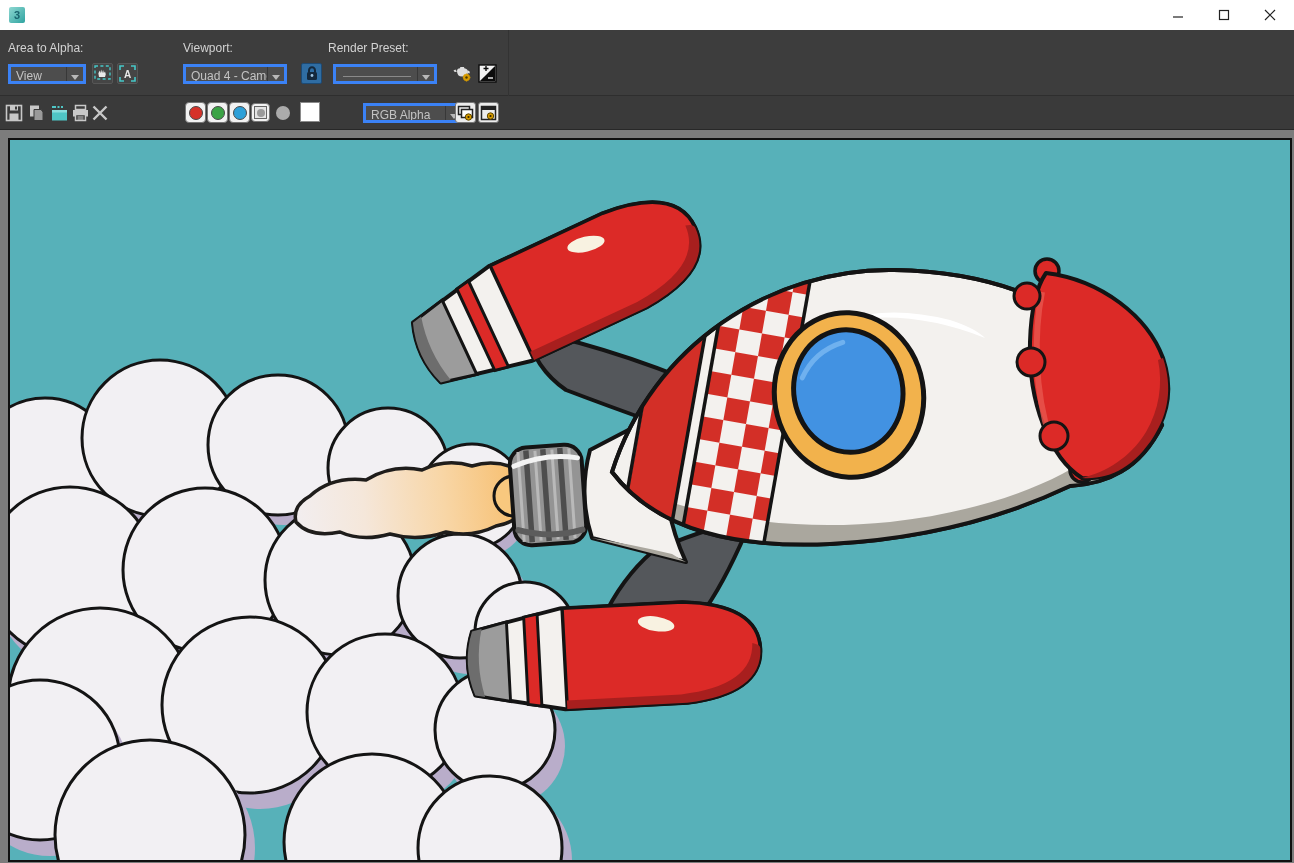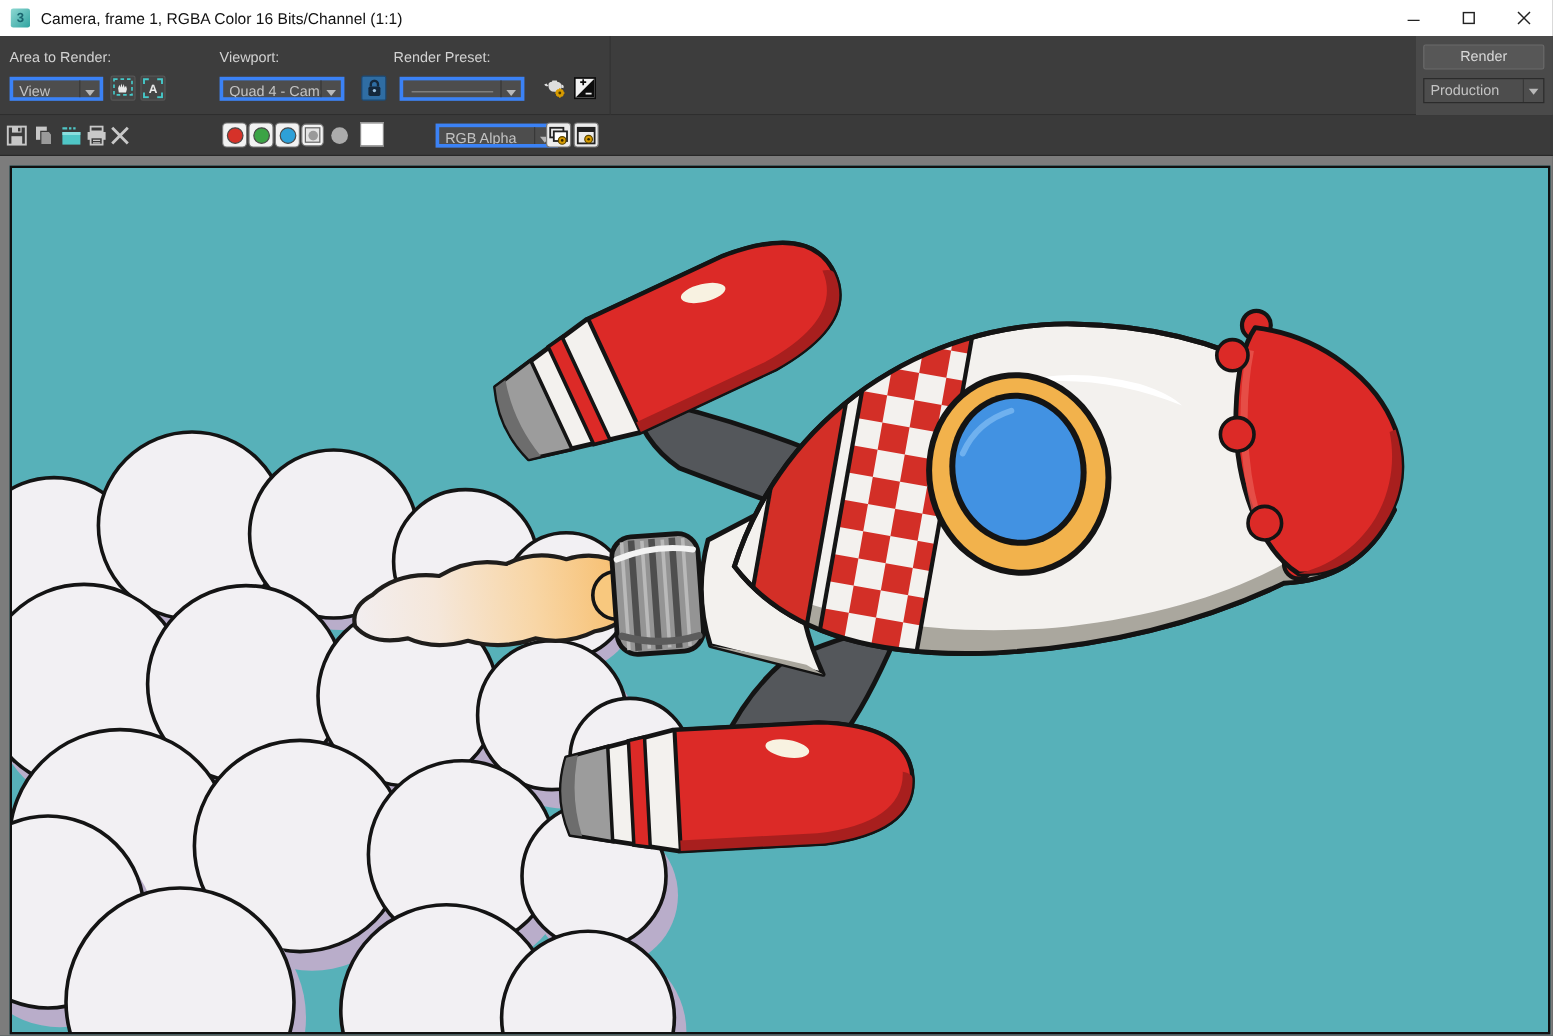--- a/index.html
+++ b/index.html
@@ -54,40 +54,39 @@
 
   .puff { fill:#f2f0f3; stroke:#141414; stroke-width:3; }
   .puffsh { fill:#b9adca; }
   .oln { stroke:#141414; fill:none; }
 </style>
 </head>
 <body>
 
 <div id="titlebar">
   <div id="app-badge">3</div>
-  <div id="win-title">Camera, frame 1, RGBA Color 16 Bits/Channel (1:1)</div>
   <div class="winbtn" style="right:94px;">
     <svg width="12" height="12">
         <line x1="1" y1="8" x2="11" y2="8" stroke="#222" stroke-width="1.2"></line>
       </svg>
   </div>
   <div class="winbtn" style="right:48px;">
     <svg width="12" height="12">
         <rect x="1.5" y="1.5" width="9" height="9" fill="none" stroke="#222" stroke-width="1.2"></rect>
       </svg>
   </div>
   <div class="winbtn" style="right:2px;">
     <svg width="12" height="12">
         <path d="M1 1 L11 11 M11 1 L1 11" stroke="#222" stroke-width="1.2"></path>
       </svg>
   </div>
 </div>
 
 <div id="row1">
-  <div class="tb-label" style="left:8px;">Area to Render:</div>
+  <div class="tb-label" style="left:8px;">Area to Alpha:</div>
   <div class="dd" style="left:8px; width:78px;">
     <div class="val">View</div>
     <div class="arrow"></div>
   </div>
   <div class="sqbtn" style="left:92px;">
     <svg width="17" height="17">
       <rect x="1" y="1" width="15" height="13" fill="none" stroke="#45c8c8" stroke-width="1.4" stroke-dasharray="3 2.4"></rect>
       <path d="M5 12 L4.4 8.6 L5.5 5.6 L6.3 8 L7.2 4.6 L8.1 8 L9.1 4.9 L9.9 8.1 L11 6.4 L11.8 9.2 L11 12 Z" fill="#e9e9e9"></path>
     </svg>
   </div>
@@ -130,27 +129,20 @@
   <div class="sqbtn" style="left:477px; background:none; border:none;">
     <svg width="19" height="19">
       <rect x="1" y="1" width="17" height="17" fill="#f2f2f2" stroke="#0c0c0c" stroke-width="1.4"></rect>
       <path d="M17.3 1.7 L17.3 17.3 L1.7 17.3 Z" fill="#0c0c0c"></path>
       <path d="M5.5 4.5 h5 M8 2 v5" stroke="#0c0c0c" stroke-width="1.4"></path>
       <path d="M10 14 h5" stroke="#f2f2f2" stroke-width="1.4"></path>
     </svg>
   </div>
   <div id="row1-divider"></div>
 
-  <div id="right-panel">
-    <div id="render-btn">Render</div>
-    <div id="render-mode" class="dd" style="position:absolute;">
-      <div class="val">Production</div>
-      <div class="arrow"></div>
-    </div>
-  </div>
 </div>
 
 <div id="row2">
   <div class="ic" style="left:4px;">
     <svg width="18" height="18">
       <rect x="1.5" y="1.5" width="15" height="15" fill="none" stroke="#c8c8c8" stroke-width="1.6"></rect>
       <rect x="5" y="1.5" width="8" height="5" fill="#c8c8c8"></rect>
       <rect x="10" y="2.5" width="2" height="3" fill="#3a3a3a"></rect>
       <rect x="4.5" y="9.5" width="9" height="7" fill="#c8c8c8"></rect>
     </svg>

